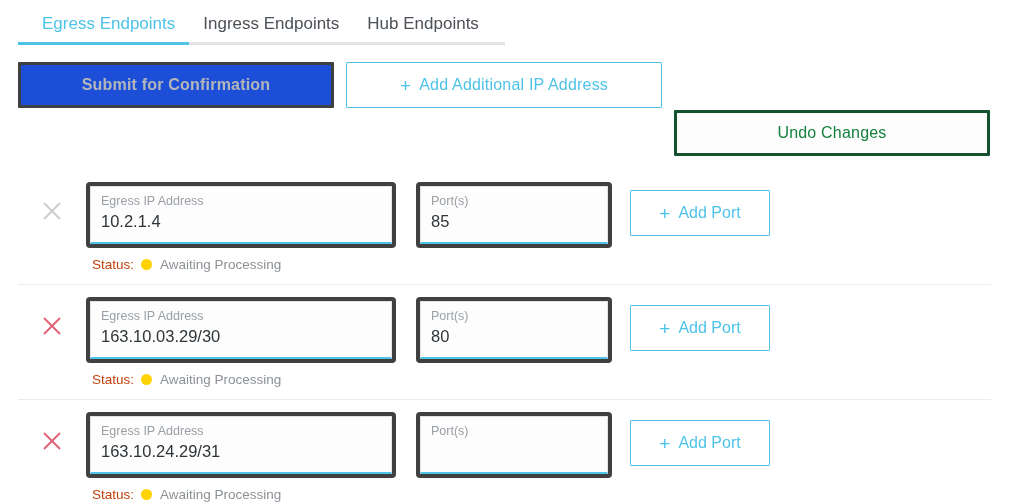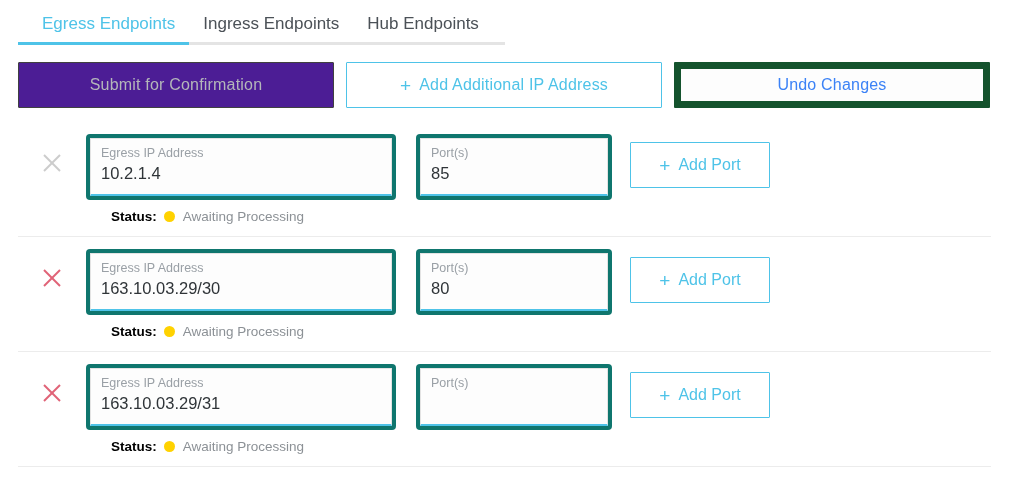--- a/index.html
+++ b/index.html
@@ -74,36 +74,38 @@
     display: flex;
     align-items: center;
     justify-content: center;
     font-size: 16px;
     letter-spacing: 0.2px;
     border-radius: 1px;
     user-select: none;
   }
   .btn:last-child { margin-right: 0; }
   .btn-disabled-filled {
-    background: #4c1d95;
-    border: 1px solid #404040;
+    background: #1d4ed8;
+    border: 3px solid #404040;
     color: #b4b7ba;
     cursor: default;
+    font-weight: bold;
   }
   .btn-outline-primary {
     background: #ffffff;
     border: 1px solid #4ec3e8;
     color: #4ec3e8;
     cursor: pointer;
   }
   .btn-disabled-outline {
     background: #fdfdfd;
-    border: 7px solid #14532d;
-    color: #3b82f6;
+    border: 3px solid #14532d;
+    color: #15803d;
     cursor: default;
+    margin-top: 48px;
   }
   .plus {
     font-size: 19px;
     line-height: 1;
     margin-right: 8px;
     font-weight: 400;
   }
 
   
   .rows {
@@ -140,21 +142,21 @@
     display: block;
   }
   .x-icon.disabled { cursor: default; }
 
   .field-block {
     display: flex;
     flex-direction: column;
   }
 
   .field-shell {
-    background: #0f766e;
+    background: #404040;
     border-radius: 4px;
     padding: 4px;
     box-sizing: border-box;
   }
   .field-shell.ip { width: 310px; }
   .field-shell.port { width: 196px; }
 
   .field {
     background: #fdfdfd;
     border: 1px solid #e3e3e3;
@@ -180,24 +182,23 @@
     margin-top: 1px;
   }
 
   .status-line {
     display: flex;
     align-items: center;
     font-size: 13.5px;
     padding: 9px 0 0 6px;
   }
   .status-label {
-    color: #000000;
-    font-weight: 700;
+    color: #c2410c;
+    font-weight: 400;
     margin-right: 7px;
-    margin-left: 19px;
   }
   .status-dot {
     width: 11px;
     height: 11px;
     border-radius: 50%;
     background: #ffd200;
     display: inline-block;
     margin-right: 8px;
   }
   .status-text {
@@ -344,21 +345,21 @@
         <svg class="x-icon" viewBox="0 0 26 26">
           <line x1="5" y1="5" x2="21" y2="21" stroke="#e06377" stroke-width="2"></line>
           <line x1="21" y1="5" x2="5" y2="21" stroke="#e06377" stroke-width="2"></line>
         </svg>
       </div>
 
       <div class="field-block ip-col">
         <div class="field-shell ip">
           <div class="field">
             <div class="field-label">Egress IP Address</div>
-            <div class="field-value">163.10.03.29/31</div>
+            <div class="field-value">163.10.24.29/31</div>
           </div>
         </div>
         <div class="status-line">
           <span class="status-label">Status:</span>
           <span class="status-dot"></span>
           <span class="status-text">Awaiting Processing</span>
         </div>
       </div>
 
       <div class="field-block port-col">

